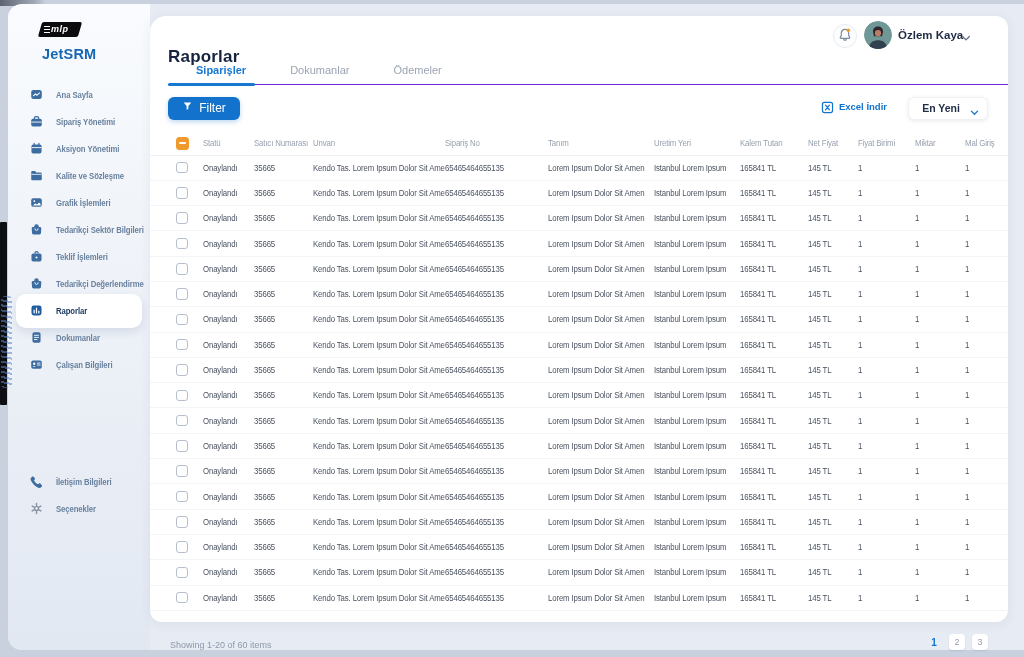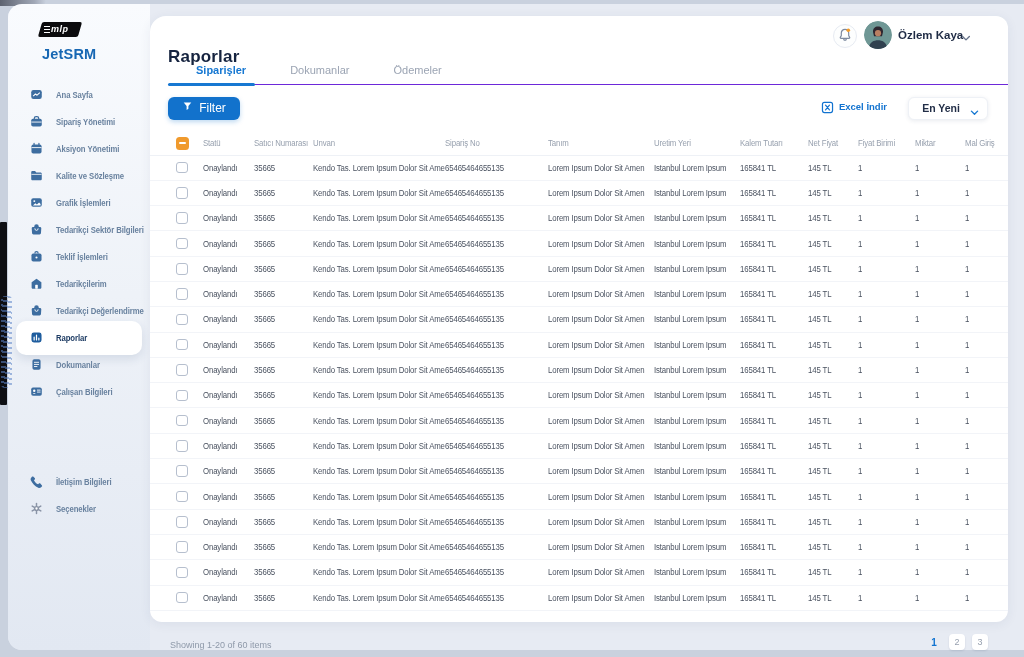--- a/index.html
+++ b/index.html
@@ -176,29 +176,20 @@
   </button>
         <button class="side-item">
     <span class="s-icon">
             <svg width="13" height="13" viewBox="0 0 16 16" fill="currentColor" xmlns="http://www.w3.org/2000/svg">
               <path d="M6 4.4V4a2 2 0 0 1 4 0v.4" fill="none" stroke="currentColor" stroke-width="1.5"></path>
               <rect x="1.8" y="4.4" width="12.4" height="9.8" rx="2.2"></rect>
               <circle cx="8" cy="9.2" r="1.3" fill="#fff"></circle>
             </svg>
           </span>
     <span class="s-label">Teklif İşlemleri</span>
-  </button>
-        <button class="side-item">
-    <span class="s-icon">
-            <svg width="13" height="13" viewBox="0 0 16 16" fill="currentColor" xmlns="http://www.w3.org/2000/svg">
-              <path d="M2 6.6L8 2l6 4.6v6.2c0 .9-.7 1.6-1.6 1.6H3.6c-.9 0-1.6-.7-1.6-1.6z"></path>
-              <rect x="6.4" y="9.6" width="3.2" height="4.8" rx="0.6" fill="#fff"></rect>
-            </svg>
-          </span>
-    <span class="s-label">Tedarikçilerim</span>
   </button>
         <button class="side-item">
     <span class="s-icon">
             <svg width="13" height="13" viewBox="0 0 16 16" fill="currentColor" xmlns="http://www.w3.org/2000/svg">
               <path d="M5.2 4.9v-.5a2.8 2.8 0 0 1 5.6 0v.5h1.5c.9 0 1.6.7 1.6 1.6l-.4 5.9c-.1.9-.8 1.6-1.7 1.6H4.2c-.9 0-1.6-.7-1.7-1.6l-.4-5.9c0-.9.7-1.6 1.6-1.6z"></path>
               <path d="M6 7.1a2 2 0 0 0 4 0" fill="none" stroke="#fff" stroke-width="1.1" stroke-linecap="round"></path>
             </svg>
           </span>
     <span class="s-label">Tedarikçi Değerlendirme</span>
   </button>

